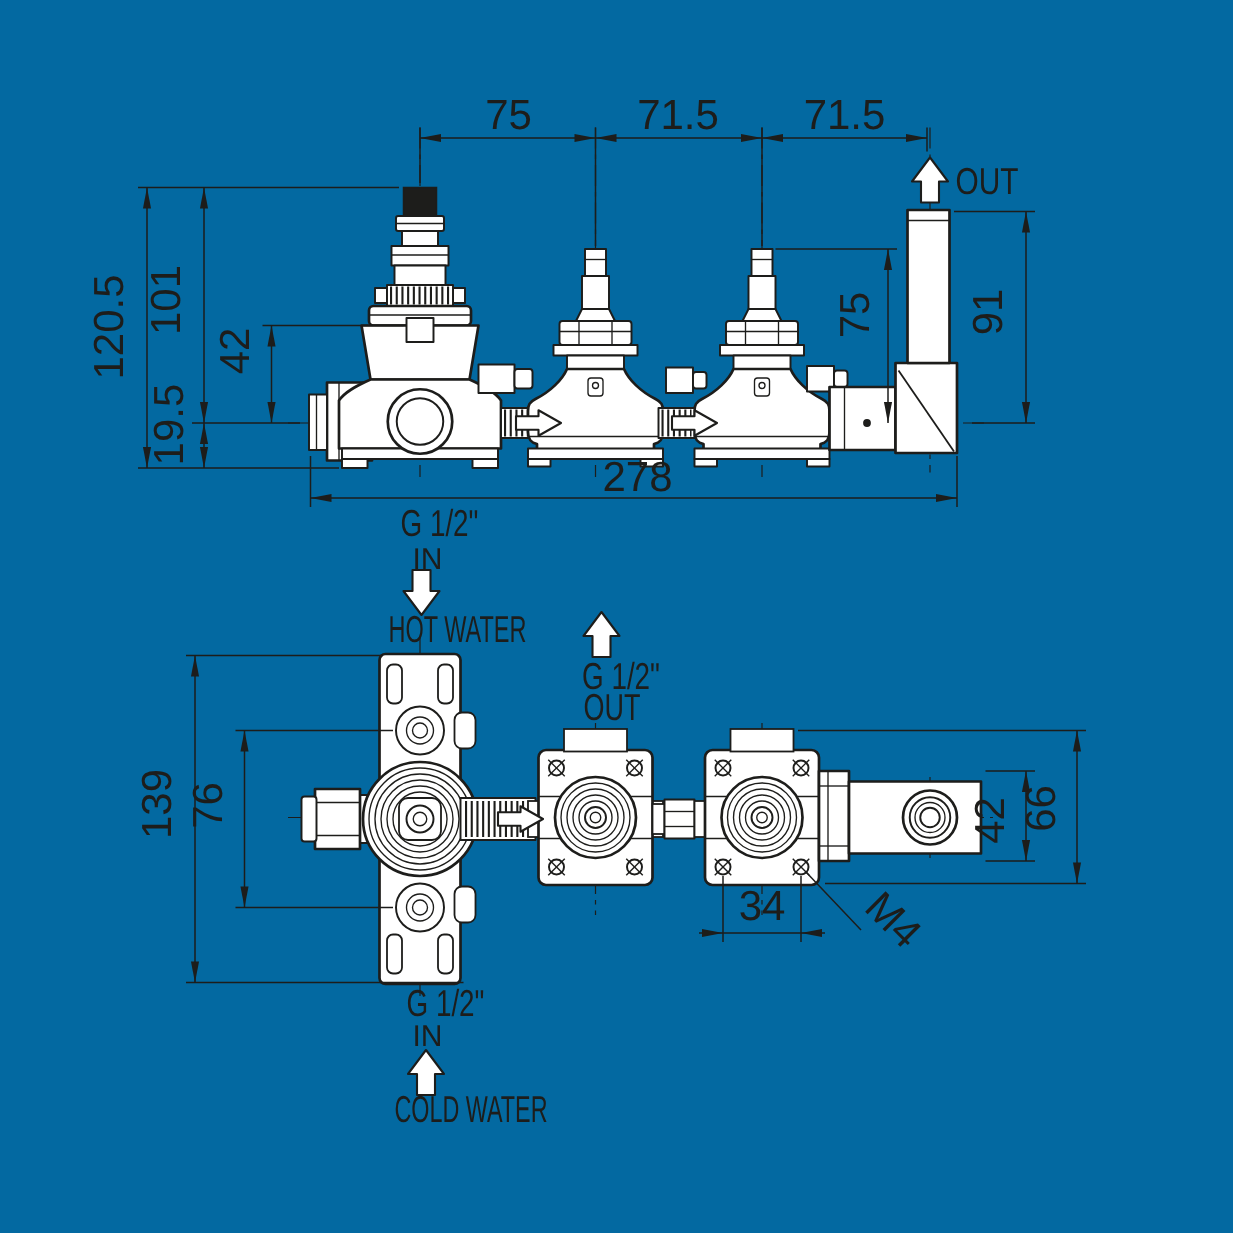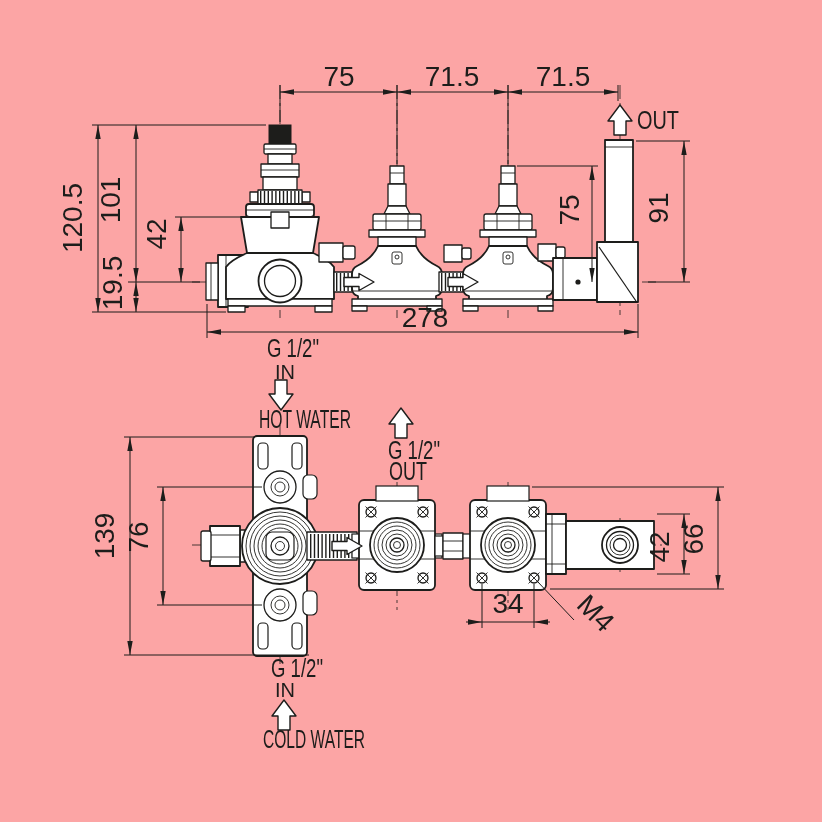--- a/index.html
+++ b/index.html
@@ -1,16 +1,16 @@
 <!DOCTYPE html>
 <html><head>
 <meta charset="utf-8">
 <style>
   html,body{margin:0;padding:0;background:#ffffff;}
-  #stage{width:822px;height:822px;background:#fca5a5;position:relative;overflow:hidden;text-align:center;}
+  #stage{width:822px;height:822px;background:#0369a1;position:relative;overflow:hidden;text-align:center;}
   svg{display:block;}
   
   .obj{fill:#ffffff;stroke:#1d1d1b;stroke-width:1.8;stroke-linejoin:round;}
   .obj2{fill:#ffffff;stroke:#1d1d1b;stroke-width:1.3;stroke-linejoin:round;}
   .solid{fill:#1d1d1b;stroke:#1d1d1b;stroke-width:1;}
   .thin{stroke:#1d1d1b;stroke-width:0.9;fill:none;}
   .det{stroke:#1d1d1b;stroke-width:1.2;fill:#ffffff;}
   .dim{stroke:#1d1d1b;stroke-width:1;fill:none;}
   .cl{stroke:#1d1d1b;stroke-width:0.8;fill:none;stroke-dasharray:14 4 3 4;}
   .arr{fill:#1d1d1b;stroke:none;}

